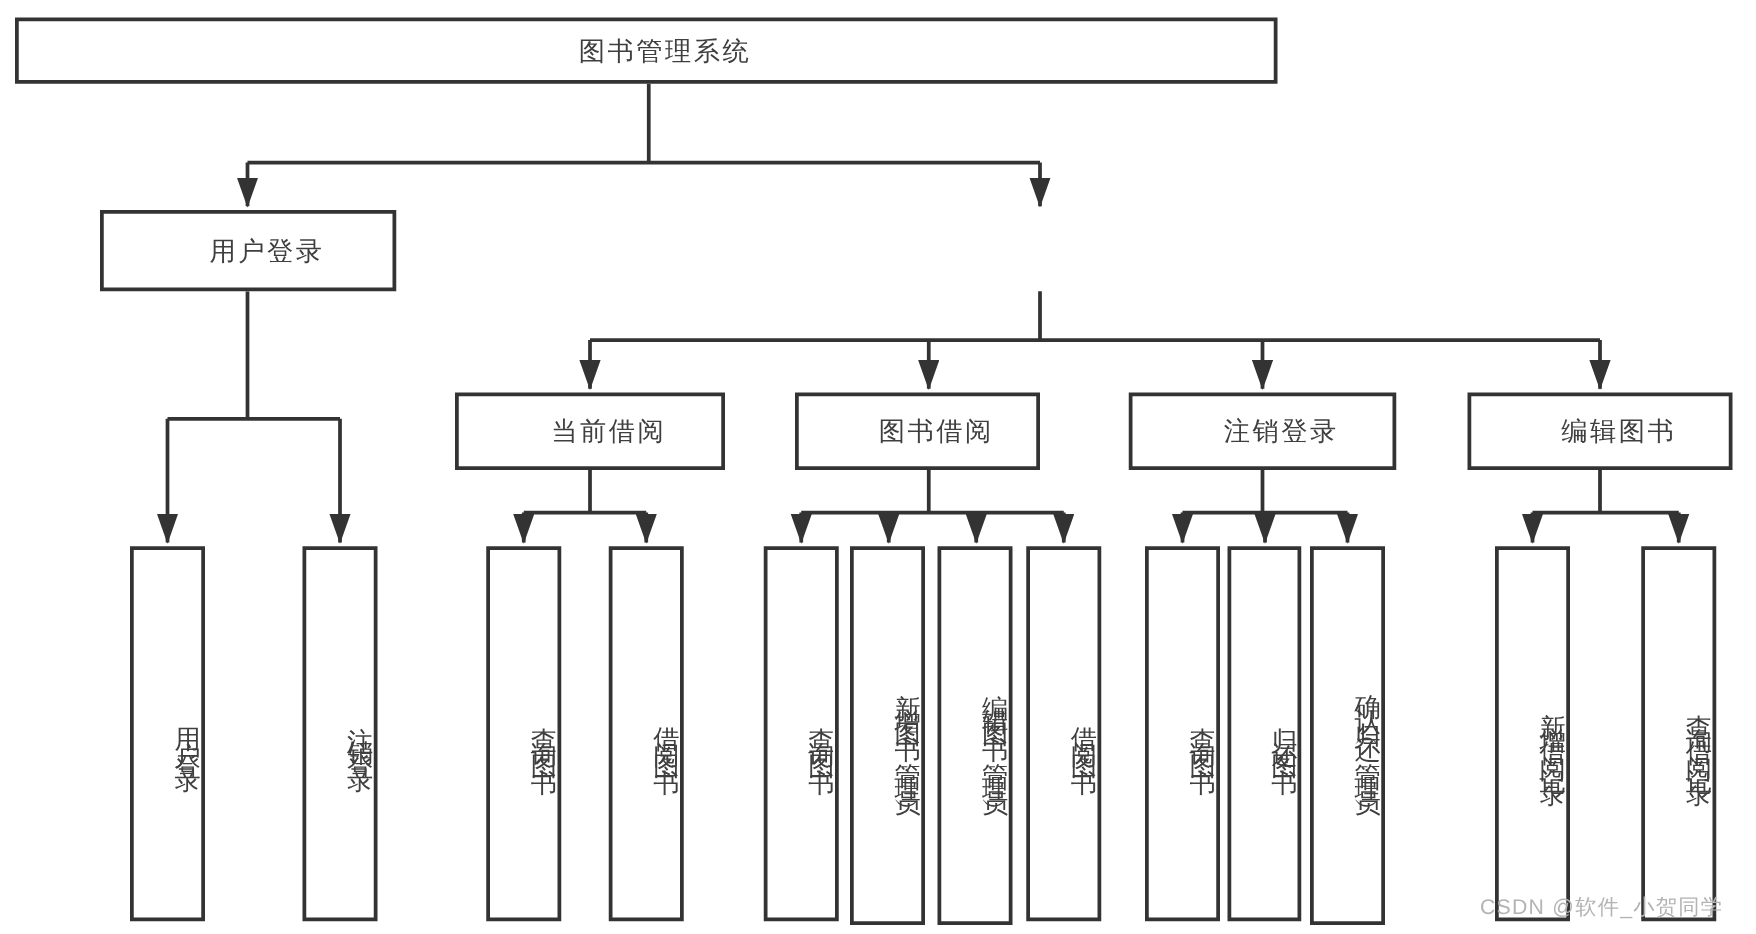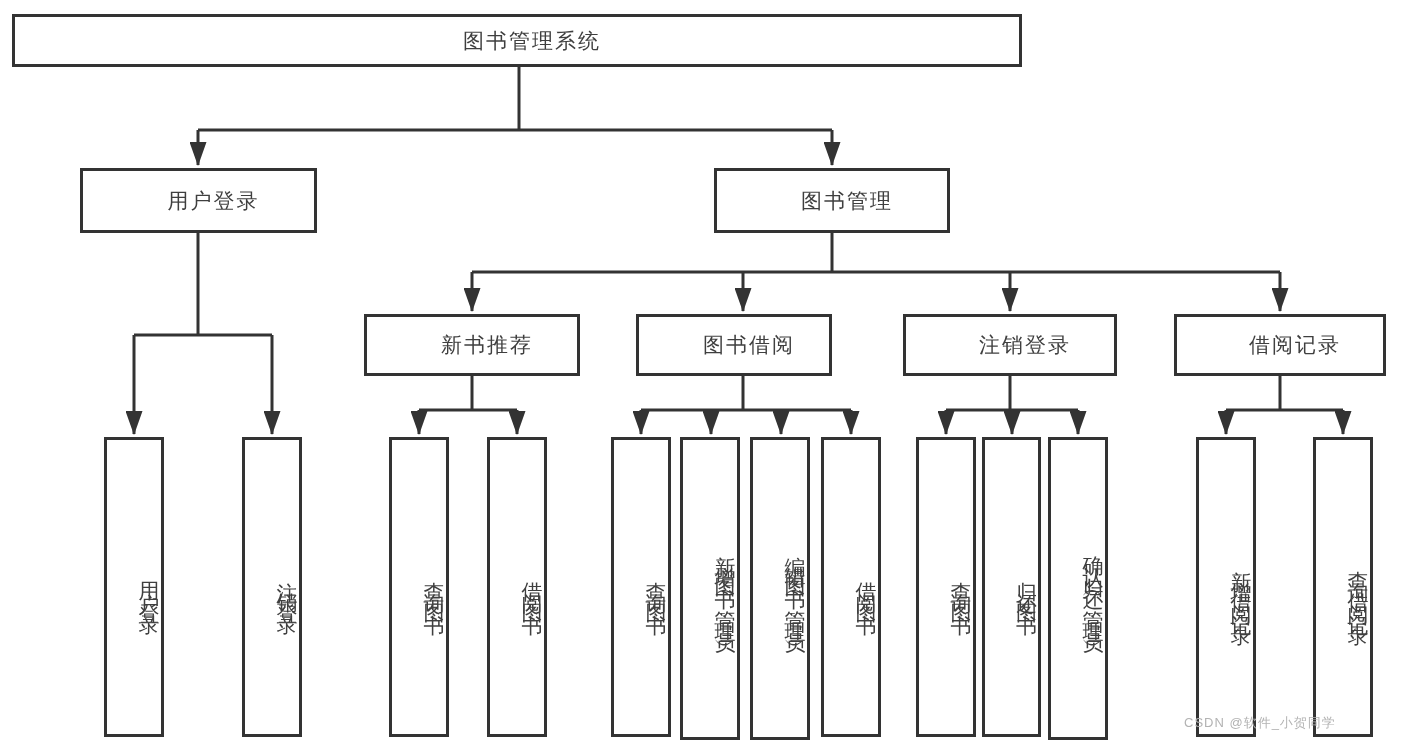--- a/index.html
+++ b/index.html
@@ -38,21 +38,21 @@
   .node .v-label {
     writing-mode: vertical-lr;
     letter-spacing: 11px;
     line-height: 1.15;
     white-space: nowrap;
   }
   .watermark {
     position: absolute;
     left: 1184px;
     top: 714px;
-    font-size: 13px;
+    font-size: 17px;
     color: #b3b3b3;
     letter-spacing: 1px;
     z-index: 2;
     white-space: nowrap;
   }
 </style>
 </head>
 <body>
 
 <div class="stage">
@@ -107,35 +107,32 @@
     </g>
   </svg>
 
   <div class="node" style="left:12px; top:14px; width:1010px; height:53px;">
     <span class="h-label">图书管理系统</span>
   </div>
 
   <div class="node" style="left:80px; top:168px; width:237px; height:65px;">
     <span class="h-label">用户登录</span>
   </div>
-  <div class="node" style="left:714px; top:168px; width:236px; height:65px;">
-    <span class="h-label">图书管理</span>
-  </div>
 
   <div class="node" style="left:364px; top:314px; width:216px; height:62px;">
-    <span class="h-label">新书推荐</span>
+    <span class="h-label">当前借阅</span>
   </div>
   <div class="node" style="left:636px; top:314px; width:196px; height:62px;">
     <span class="h-label">图书借阅</span>
   </div>
   <div class="node" style="left:903px; top:314px; width:214px; height:62px;">
     <span class="h-label">注销登录</span>
   </div>
   <div class="node" style="left:1174px; top:314px; width:212px; height:62px;">
-    <span class="h-label">借阅记录</span>
+    <span class="h-label">编辑图书</span>
   </div>
 
   <div class="node" style="left:104px; top:437px; width:60px; height:300px;">
     <span class="v-label">用户登录</span>
   </div>
   <div class="node" style="left:242px; top:437px; width:60px; height:300px;">
     <span class="v-label">注销登录</span>
   </div>
   <div class="node" style="left:389px; top:437px; width:60px; height:300px;">
     <span class="v-label">查询图书</span>

